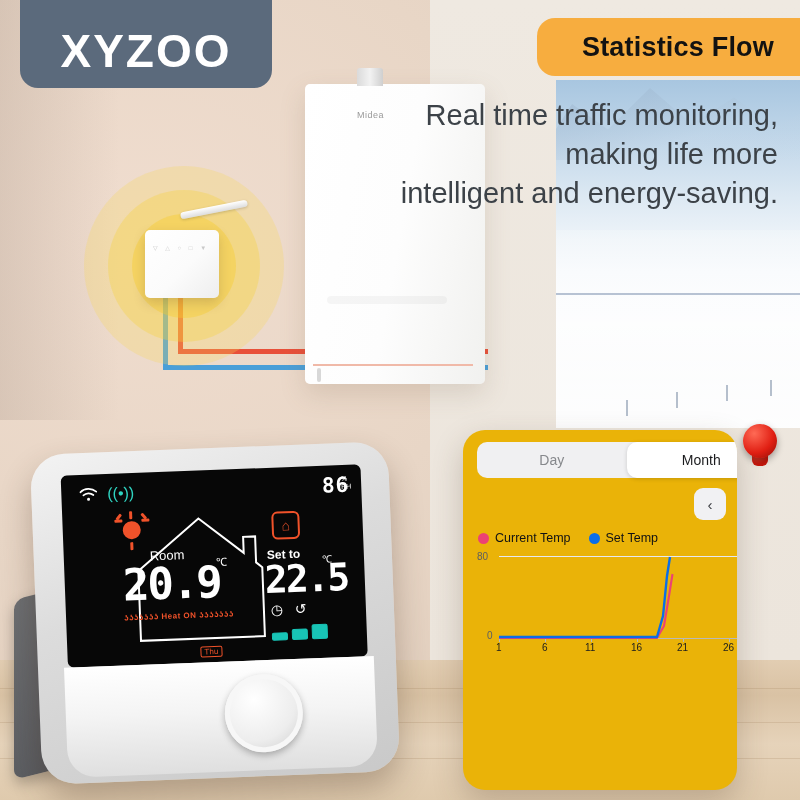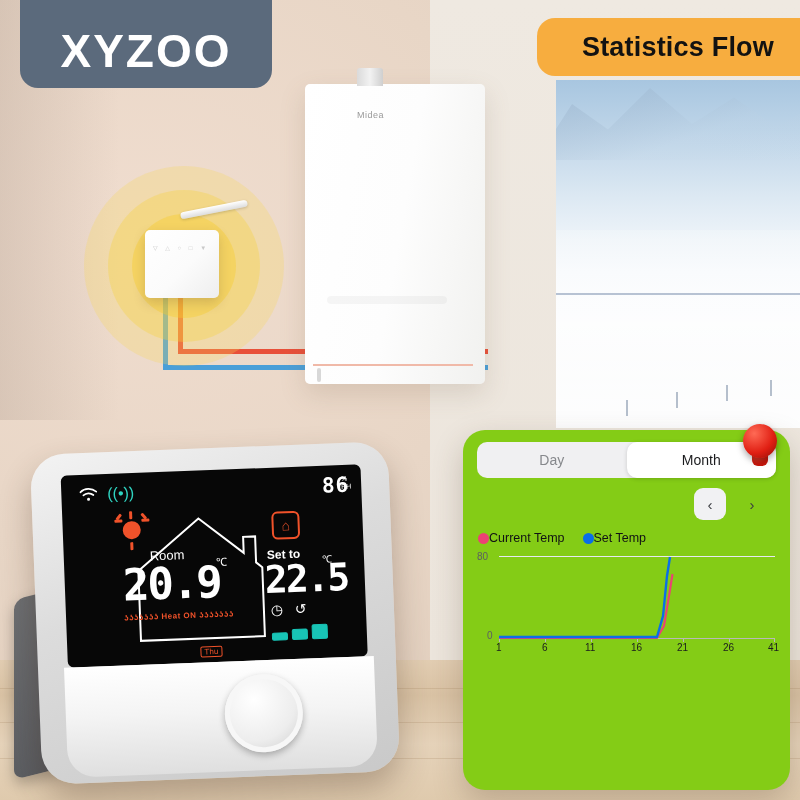--- a/index.html
+++ b/index.html
@@ -196,22 +196,22 @@
   .timer-ico{position:absolute;left:229px;top:134px;font-size:14px;}
   .bars{position:absolute;left:205px;top:158px;display:flex;align-items:flex-end;gap:4px;}
   .bar{background:#18c4b6;border:1px solid #18c4b6;border-radius:2px;}
   .weekday{
     position:absolute;left:133px;top:176px;font-size:8px;color:#f0522a;
     border:1px solid #f0522a;border-radius:2px;padding:0 3px;
   }
 
   
   .app{
-    position:absolute;left:463px;top:430px;width:327px;height:360px;
-    background:#84cc16;border-radius:22px;
+    position:absolute;left:463px;top:430px;width:274px;height:360px;
+    background:#eab308;border-radius:22px;
     box-shadow:0 12px 30px rgba(80,60,40,.25);
     overflow:hidden;
   }
   .segmented{
     position:absolute;left:14px;top:12px;width:299px;height:36px;
     background:#f0f0f2;border-radius:10px;display:flex;
   }
   .seg{
     flex:1;display:flex;align-items:center;justify-content:center;
     font-size:14px;color:#86888c;border-radius:10px;
@@ -231,21 +231,21 @@
     position:absolute;left:231px;top:58px;width:32px;height:32px;
     background:#f1f1f3;border-radius:9px;display:flex;align-items:center;justify-content:center;
     font-size:15px;color:#3a3c40;
   }
   .nav-next{
     position:absolute;left:273px;top:58px;width:32px;height:32px;
     display:flex;align-items:center;justify-content:center;
     font-size:15px;color:#3a3c40;
   }
   .legend{position:absolute;left:15px;top:101px;display:flex;gap:18px;align-items:center;}
-  .lg{display:flex;align-items:center;font-size:12.5px;color:#111214;}
+  .lg{display:flex;align-items:center;gap:6px;font-size:12.5px;color:#111214;}
   .dot{width:11px;height:11px;border-radius:50%;}
   .chart{position:absolute;left:14px;top:126px;width:300px;height:110px;}
   .y-lbl{position:absolute;font-size:10px;color:#5c5e62;}
   .x-lbl{position:absolute;font-size:10px;color:#1b1c1e;}
   .gridline{position:absolute;height:1px;background:#e6e9f2;}
   .axis{position:absolute;height:1px;background:#b9b9b9;}
   .tick{position:absolute;width:1px;height:4px;background:#b9b9b9;}
   .pin{
     position:absolute;left:737px;top:424px;width:44px;height:44px;
   }
@@ -307,20 +307,25 @@
   </div>
 
   <div class="logo">
     <span class="logo-text">XYZOO</span>
   </div>
 
   <div class="banner">
     <span class="banner-text">Statistics Flow</span>
   </div>
 
+  <div class="headline">
+    <div>Real time traffic monitoring,</div>
+    <div>making life more</div>
+    <div>intelligent and energy-saving.</div>
+  </div>
 
   <div class="thermo">
     <div class="thermo-stand"></div>
     <div class="thermo-body">
       <div class="screen">
 
         <span class="scr ico-wifi">
           <svg width="18" height="14" viewBox="0 0 18 14">
               <path d="M1 4.2A12 12 0 0 1 17 4.2" stroke="#fff" stroke-width="1.7" fill="none" stroke-linecap="round"></path>
               <path d="M4 7.4A7.6 7.6 0 0 1 14 7.4" stroke="#fff" stroke-width="1.7" fill="none" stroke-linecap="round"></path>

